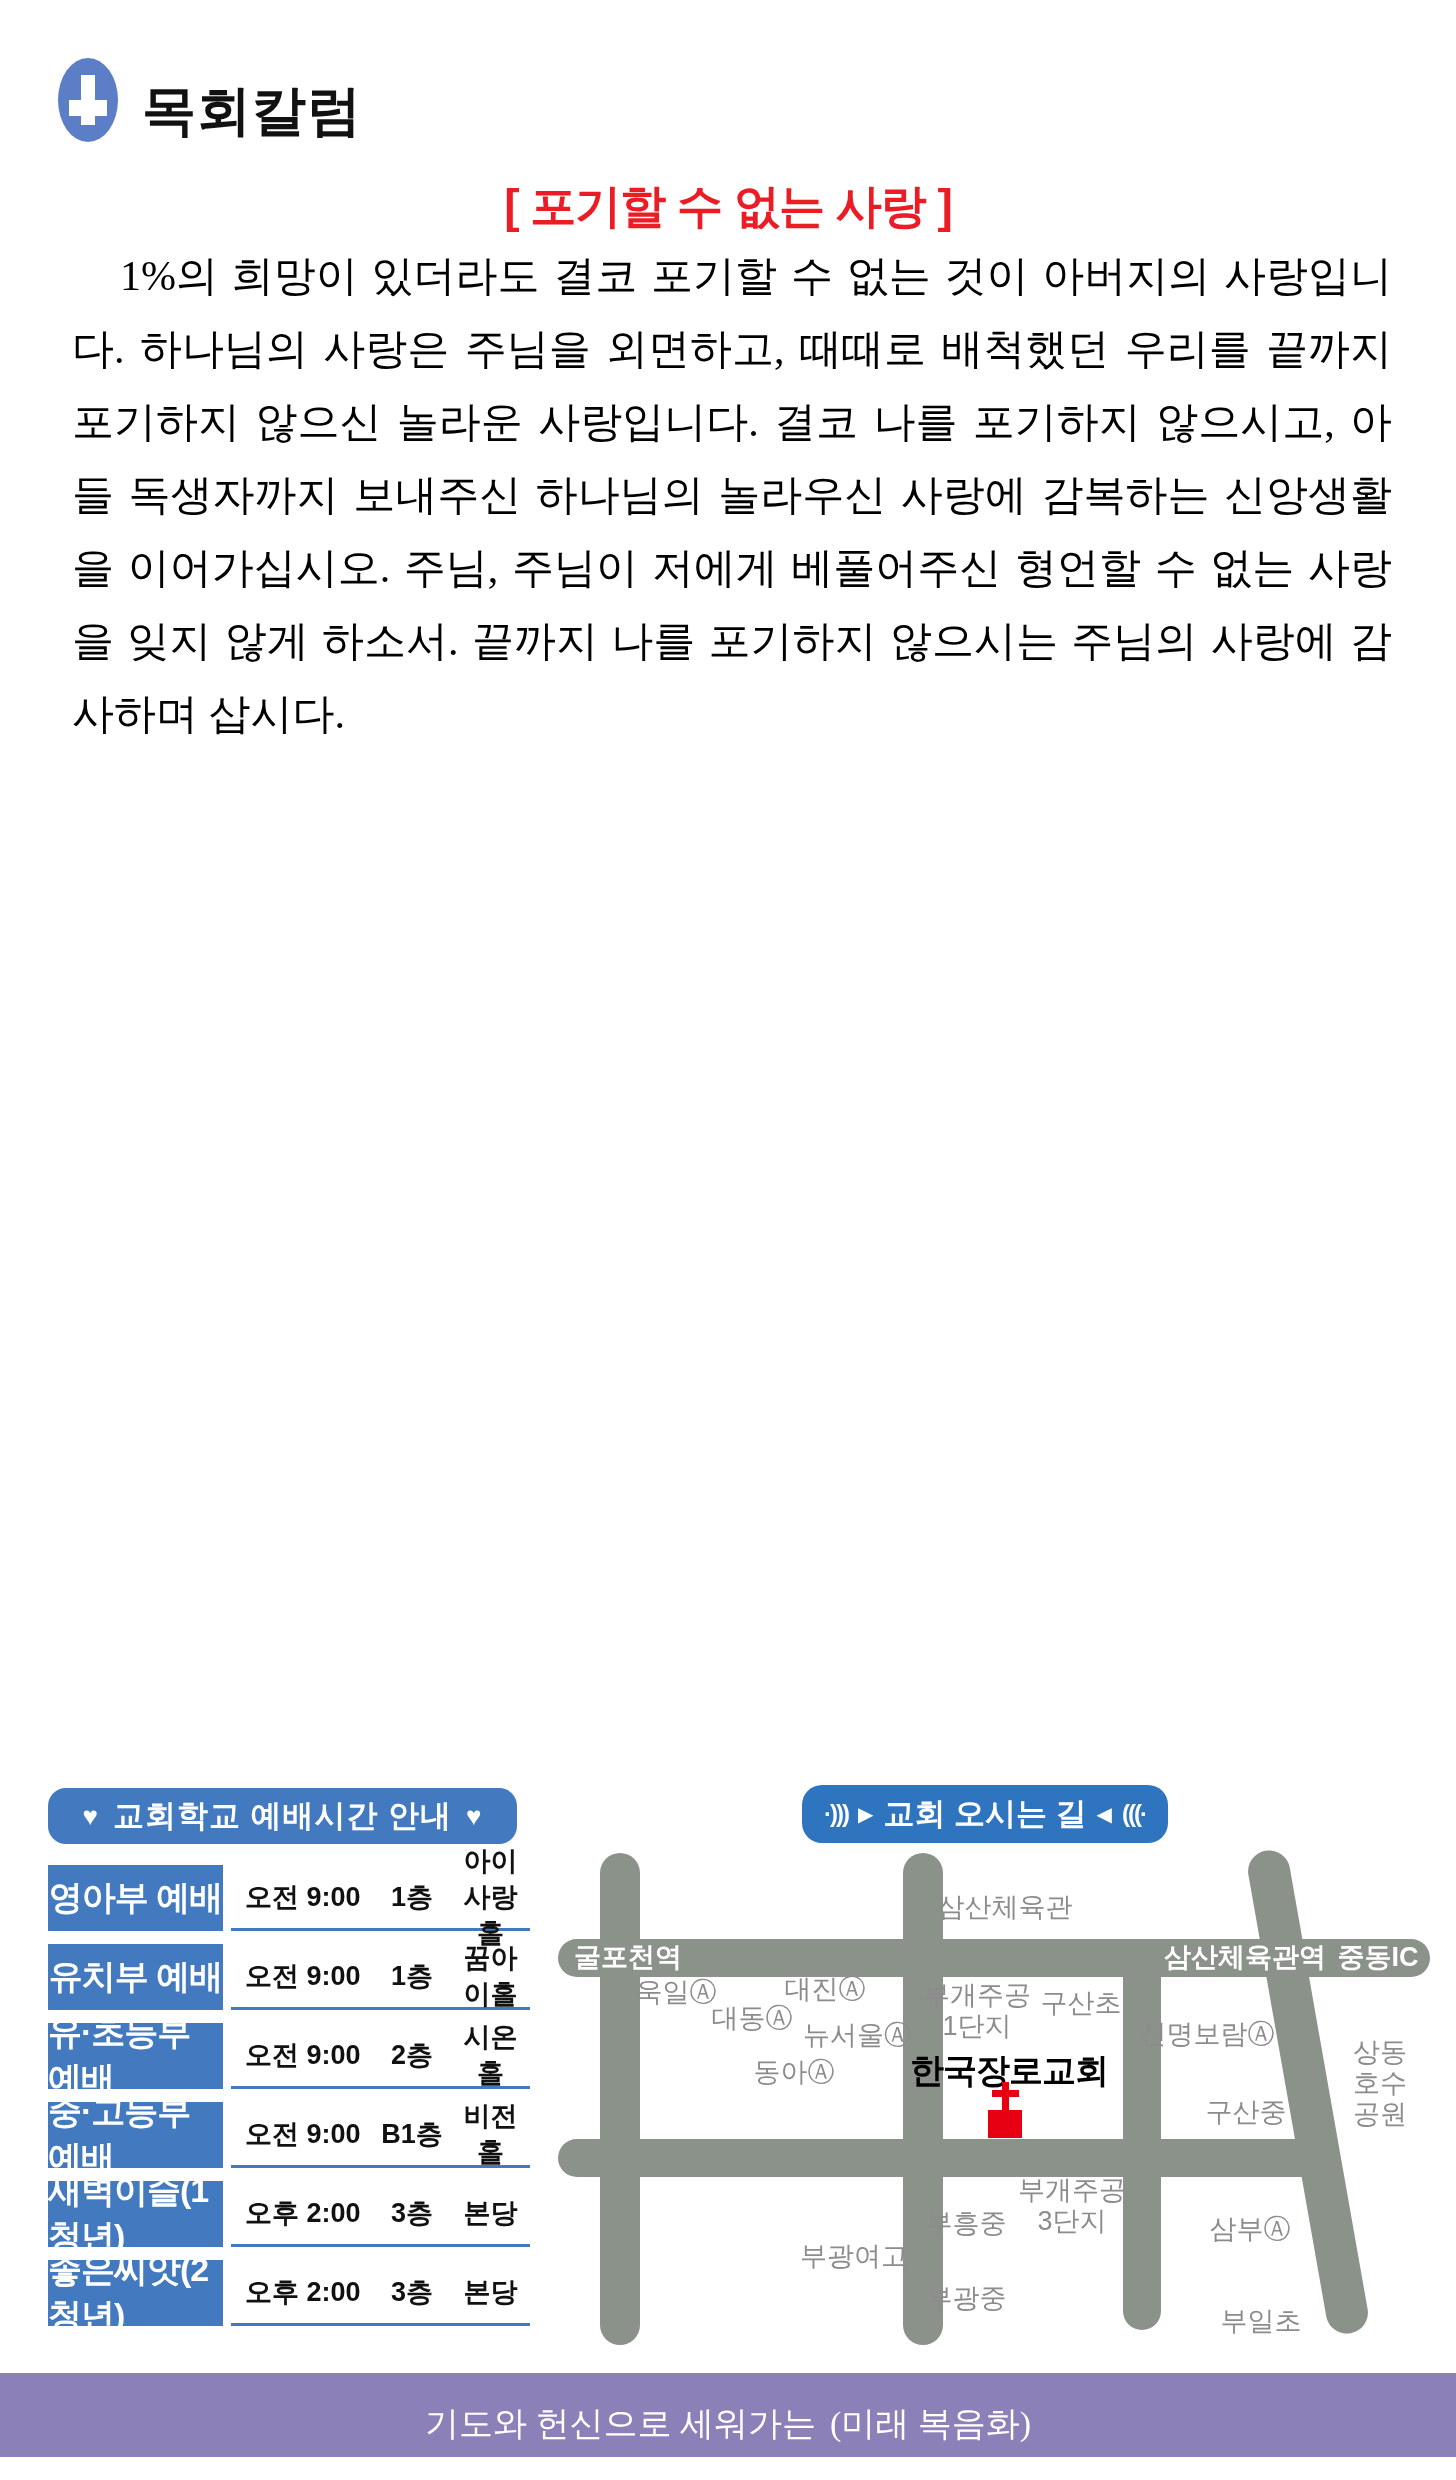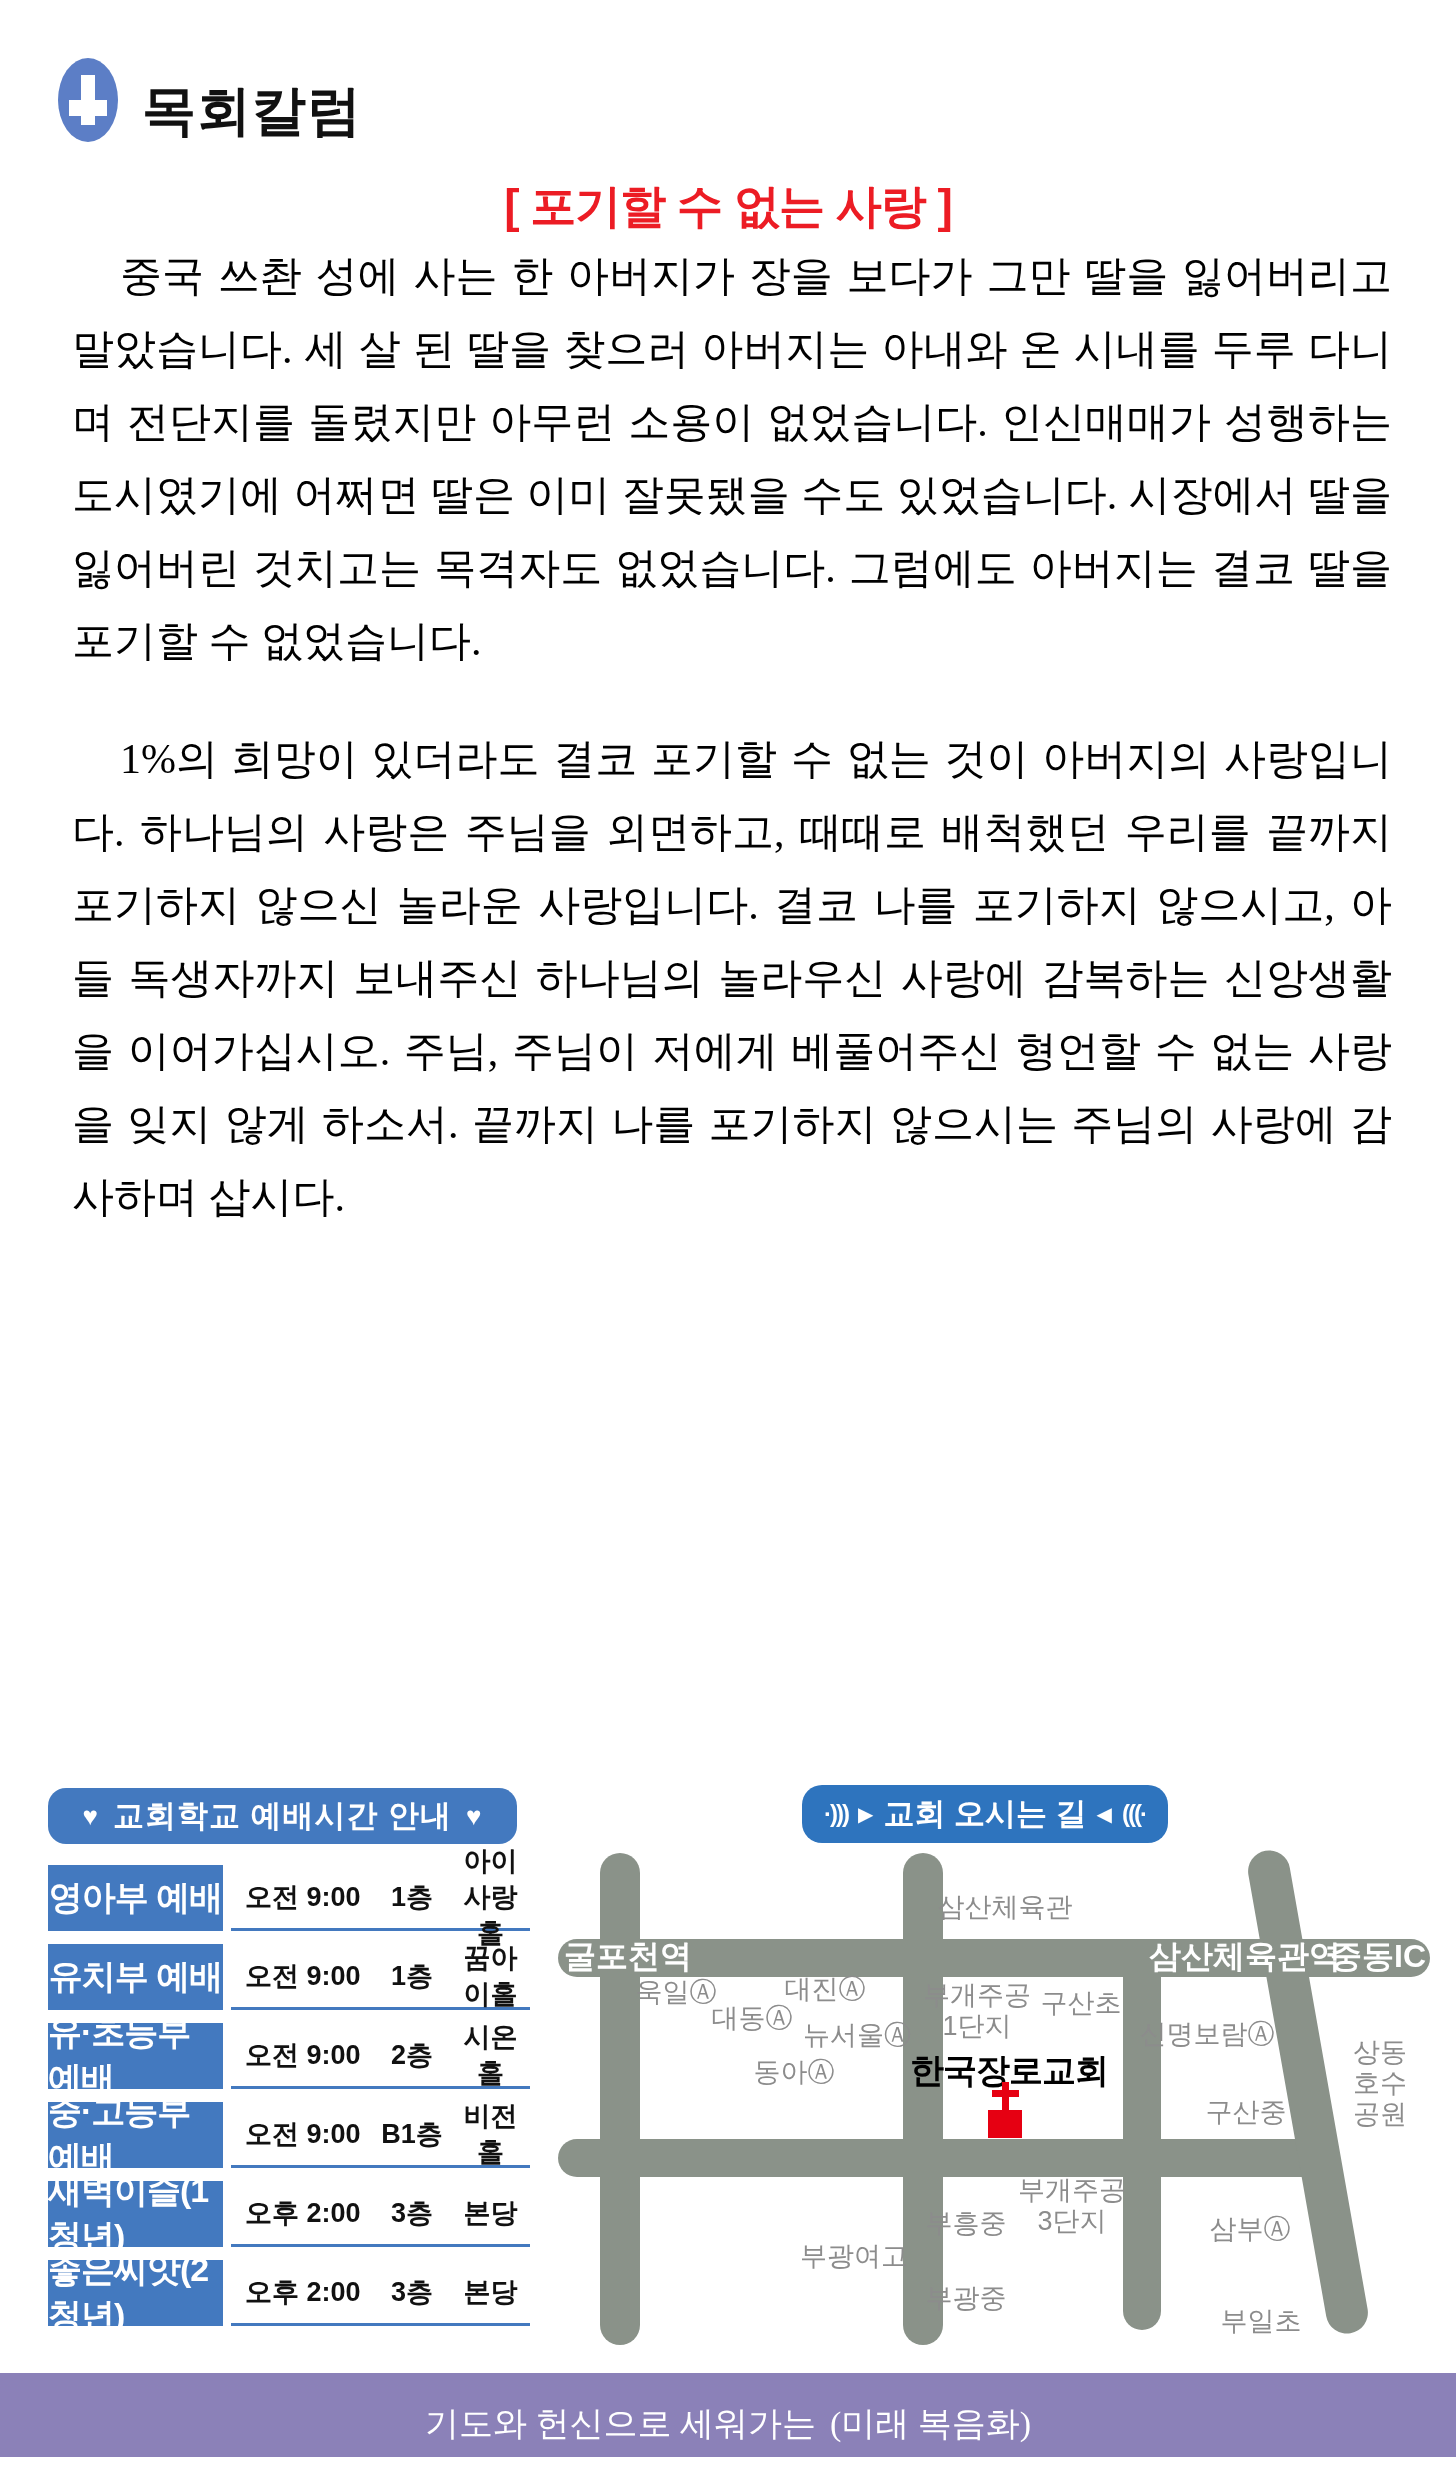--- a/index.html
+++ b/index.html
@@ -45,21 +45,21 @@
   .map-badge .arr{font-size:20px;}
   .road{position:absolute;background:#8A9289;}
   .r-v1{left:40px;top:68px;width:40px;height:492px;border-radius:20px;}
   .r-v2{left:343px;top:68px;width:40px;height:492px;border-radius:20px;}
   .r-v3{left:563px;top:160px;width:38px;height:385px;border-radius:19px;}
   .r-h1{left:-2px;top:154px;width:872px;height:38px;border-radius:19px;}
   .r-h2{left:-2px;top:354px;width:772px;height:38px;border-radius:19px;}
   .r-diag{left:727px;top:62px;width:42px;height:490px;border-radius:21px;transform:rotate(-10deg);}
   .map-label{position:absolute;transform:translate(-50%,-50%);color:#8C8C8C;font-size:27px;
              white-space:pre-line;text-align:center;line-height:1.15;}
-  .road-label{position:absolute;transform:translate(-50%,-50%);color:#fff;font-size:32px;font-weight:bold;
+  .road-label{position:absolute;transform:translate(-50%,-50%);color:#fff;font-size:27px;font-weight:bold;
               white-space:nowrap;z-index:3;}
   .church-label{position:absolute;transform:translate(-50%,-50%);color:#000;font-size:34px;font-weight:900;
                 white-space:nowrap;letter-spacing:-1px;}
   .church-marker{position:absolute;left:428px;top:297px;width:34px;height:56px;}
   .church-marker .base{position:absolute;left:0;top:28px;width:34px;height:28px;background:#E60012;}
   .church-marker .stem{position:absolute;left:14px;top:0;width:7px;height:30px;background:#E60012;}
   .church-marker .arm{position:absolute;left:4px;top:8px;width:27px;height:7px;background:#E60012;}
 
   
   .footer{position:absolute;left:0;top:2373px;width:1456px;height:84px;background:#8B81B8;
@@ -75,21 +75,20 @@
 <div class="page">
 
   <div class="hdr-icon">
     <span class="bar-v"></span>
     <span class="bar-h"></span>
   </div>
   <div class="hdr-title">목회칼럼</div>
 
   <div class="col-title">[ 포기할 수 없는 사랑 ]</div>
   <div class="body-text">
-    <p>중국 쓰촨 성에 사는 한 아버지가 장을 보다가 그만 딸을 잃어버리고 말았습니다. 세 살 된 딸을 찾으러 아버지는 아내와 온 시내를 두루 다니며 전단지를 돌렸지만 아무런 소용이 없었습니다. 인신매매가 성행하는 도시였기에 어쩌면 딸은 이미 잘못됐을 수도 있었습니다. 시장에서 딸을 잃어버린 것치고는 목격자도 없었습니다. 그럼에도 아버지는 결코 딸을 포기할 수 없었습니다.</p>
     <p>1%의 희망이 있더라도 결코 포기할 수 없는 것이 아버지의 사랑입니다. 하나님의 사랑은 주님을 외면하고, 때때로 배척했던 우리를 끝까지 포기하지 않으신 놀라운 사랑입니다. 결코 나를 포기하지 않으시고, 아들 독생자까지 보내주신 하나님의 놀라우신 사랑에 감복하는 신앙생활을 이어가십시오. 주님, 주님이 저에게 베풀어주신 형언할 수 없는 사랑을 잊지 않게 하소서. 끝까지 나를 포기하지 않으시는 주님의 사랑에 감사하며 삽시다.</p>
   </div>
 
   <div class="schedule">
     <div class="sched-badge">
       <span class="heart">♥</span>
       <span>교회학교 예배시간 안내</span>
       <span class="heart">♥</span>
     </div>
     <div class="sched-rows">

